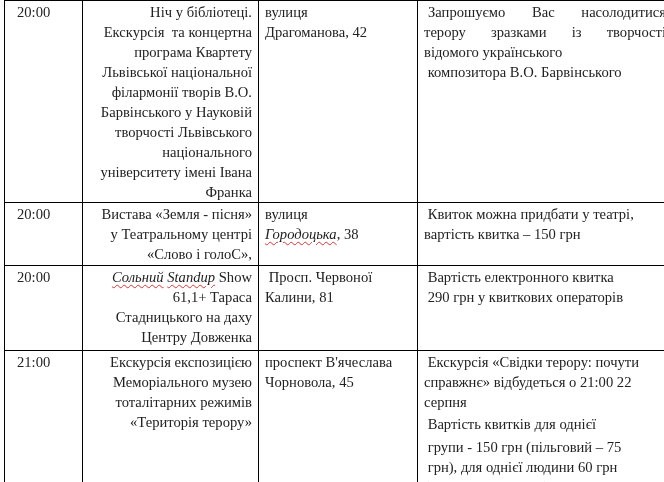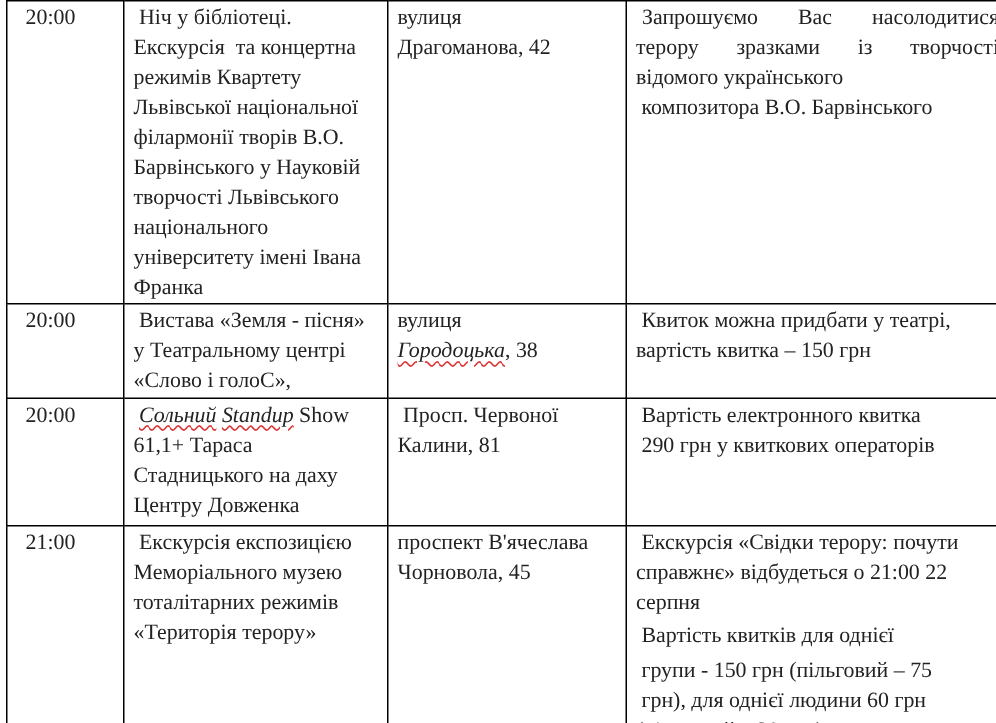--- a/index.html
+++ b/index.html
@@ -25,21 +25,21 @@
       width: 720px;
     }
     .doc-table td {
       border: 1.4px solid #000000;
       vertical-align: top;
       padding: 1px 6px 0 6px;
       line-height: 20px;
     }
     .doc-table tr:first-child td { border-top: 1.4px solid #000; }
     .col-time { width: 59px; padding-left: 12px !important; }
-    .col-event { width: 163px; }
+    .col-event { width: 163px; text-align: right; }
     .col-address { width: 146px; }
     .col-info { width: 300px; }
     .row-1 td { height: 195px; }
     .row-2 td { height: 61px; }
     .row-3 td { height: 83px; }
     .row-4 td { height: 150px; }
     .line { display: block; white-space: nowrap; }
     .justify-line {
       display: flex;
       justify-content: space-between;
@@ -61,21 +61,21 @@
 <table class="doc-table">
   <tbody>
 
     <tr class="row-1">
       <td class="col-time">
         <span class="line">20:00</span>
       </td>
       <td class="col-event">
         <span class="line" style="white-space:pre"> Ніч у бібліотеці.</span>
         <span class="line" style="white-space:pre">Екскурсія  та концертна</span>
-        <span class="line">режимів Квартету</span>
+        <span class="line">програма Квартету</span>
         <span class="line">Львівської національної</span>
         <span class="line">філармонії творів В.О.</span>
         <span class="line">Барвінського у Науковій</span>
         <span class="line">творчості Львівського</span>
         <span class="line">національного</span>
         <span class="line">університету імені Івана</span>
         <span class="line">Франка</span>
       </td>
       <td class="col-address">
         <span class="line">вулиця</span>

